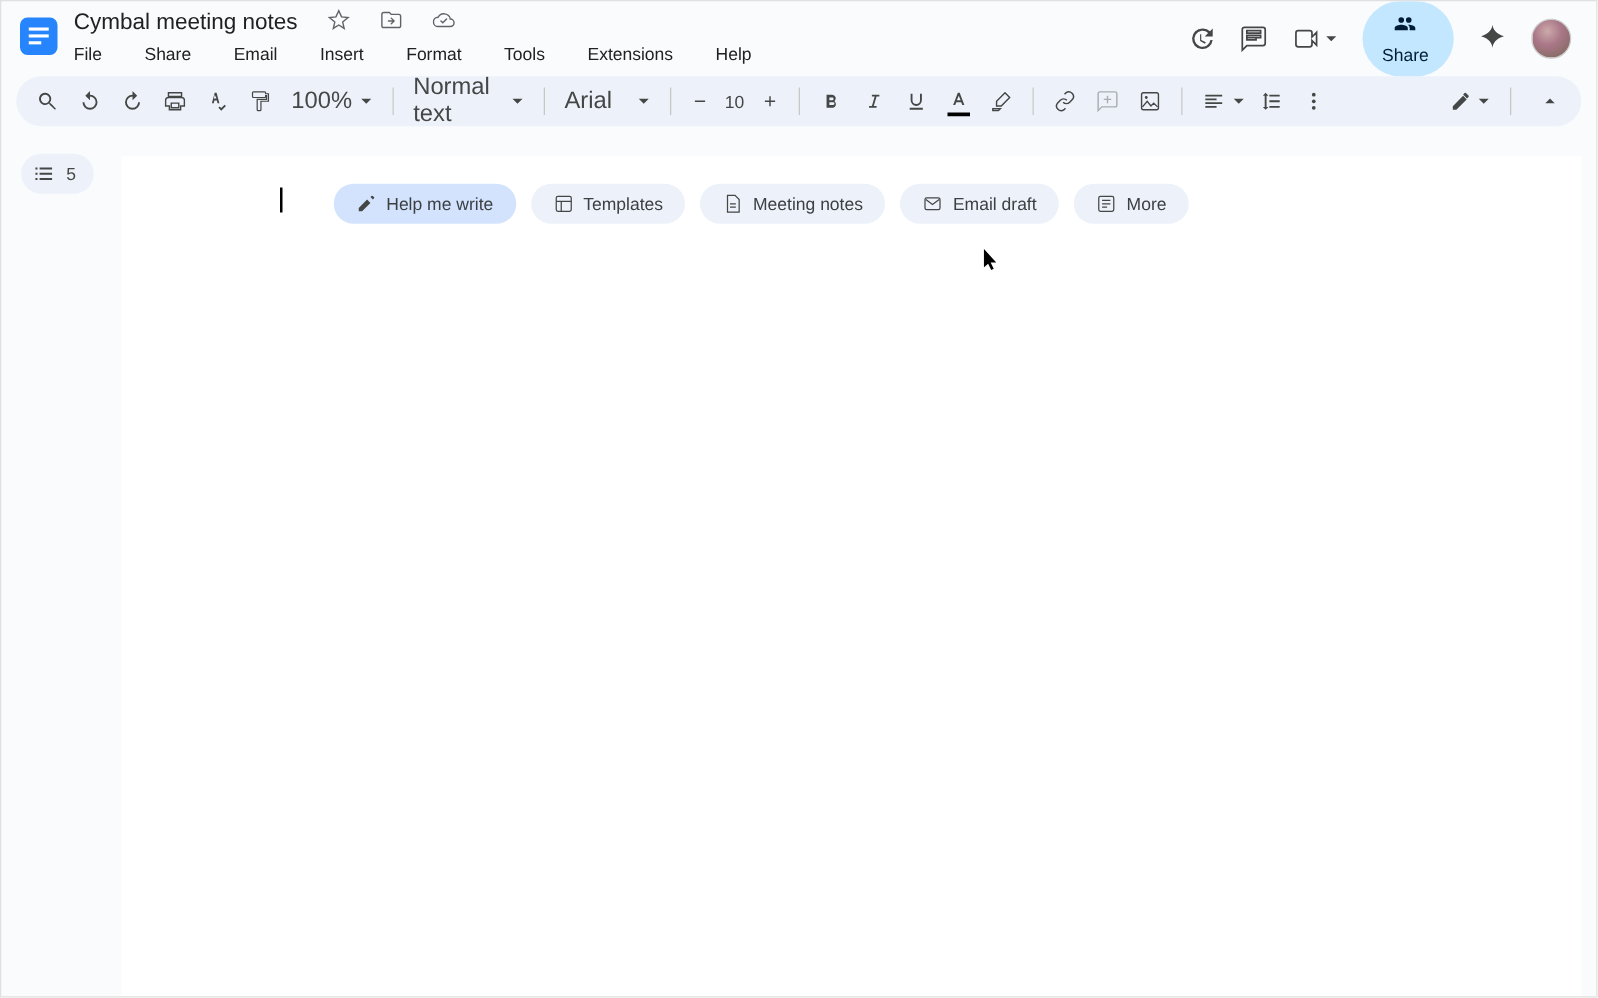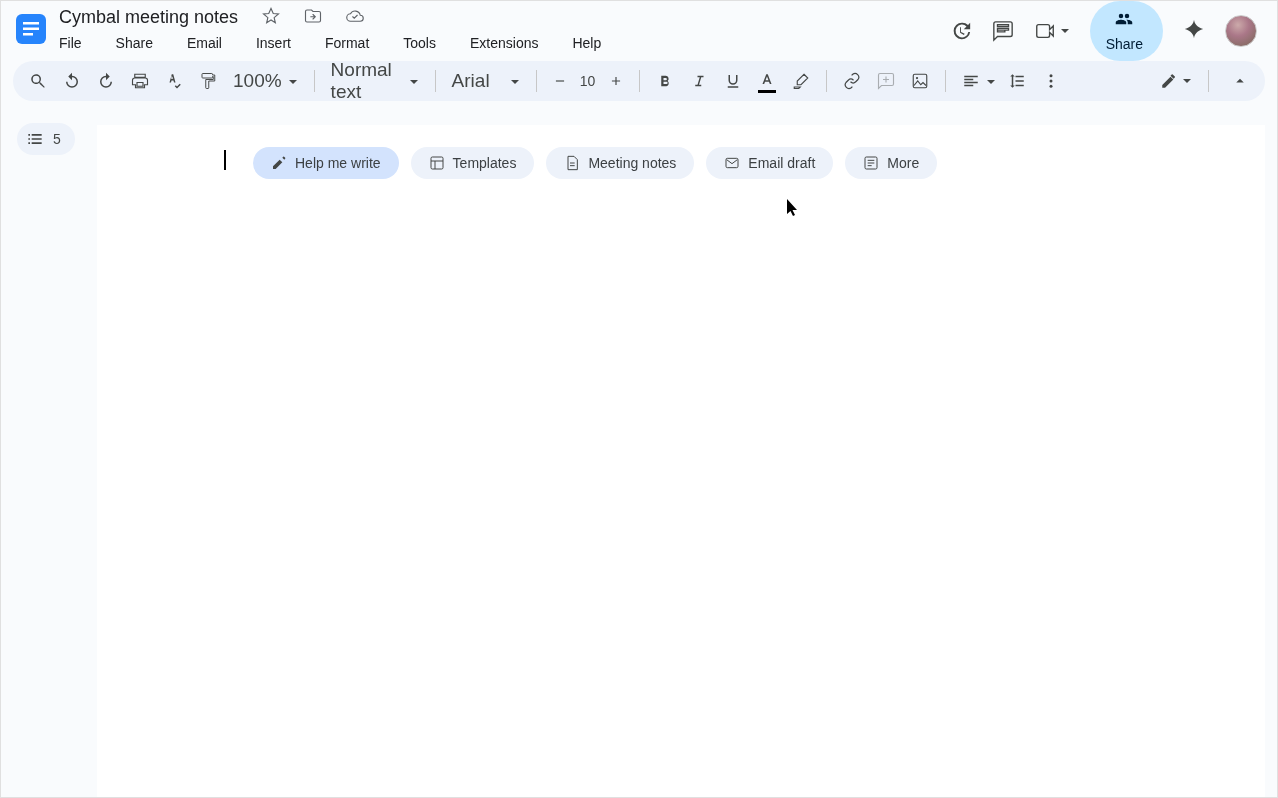--- a/index.html
+++ b/index.html
@@ -41,21 +41,21 @@
 
   
   .outline-pill { position:absolute; left:16px; top:122px; display:flex; align-items:center; gap:8px; background:#edf2fa;  border-radius:999px; padding:6px 14px 6px 8px;}
   .outline-pill svg { width:20px; height:20px; fill:#444746;}
   .outline-pill .count { font-size:14px; color:#444746;}
 
   
   .page { position:absolute; left:96px; top:124px; right:12px; bottom:0; background:#fff; }
 
   
-  .chips { position:absolute; left:252px; top:146px; display:flex; gap:12px; align-items:flex-end;}
+  .chips { position:absolute; left:266px; top:146px; display:flex; gap:12px; align-items:flex-end;}
   .chip { display:flex; align-items:center; gap:8px; padding:8px 18px; border-radius:999px; background:#edf2fa; font-size:14px; color:#3c4043; cursor:default;}
   .chip svg { width:16px; height:16px; fill:#444746;}
   .chip.primary { background:#d3e3fd; }
 
   .cursor-line { position:absolute; left:223px; top:149px; width:0; height:20px; border-left:2px solid #000;}
   .mouse-cursor { position:absolute; left:786px; top:198px; }
   .mouse-cursor svg { width:14px; height:18px; fill:#000;}
   .pm svg { width:14px; height:14px; fill:#444746;}
 </style>
 </head>

